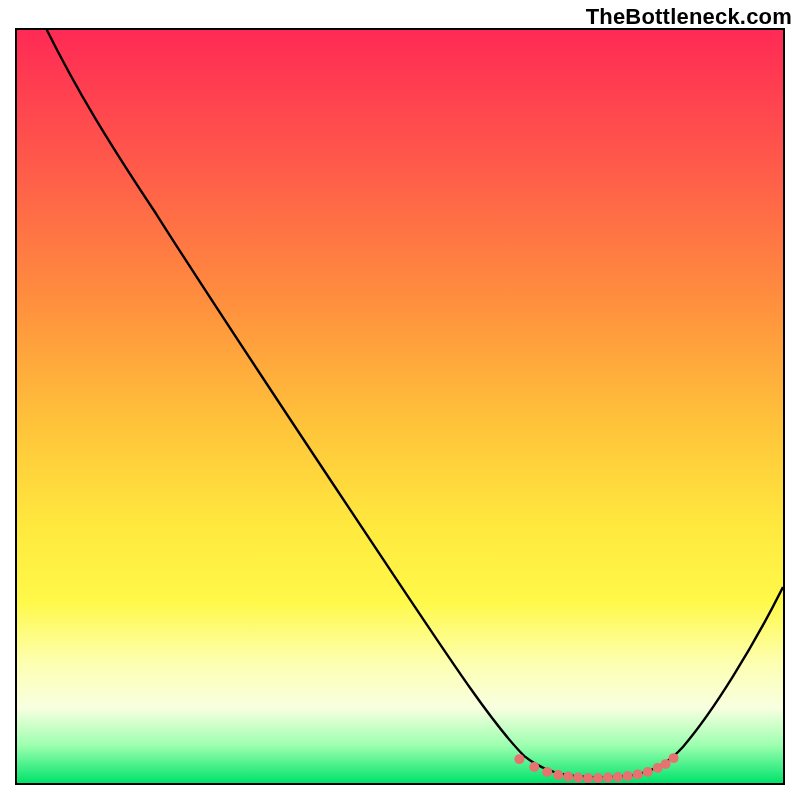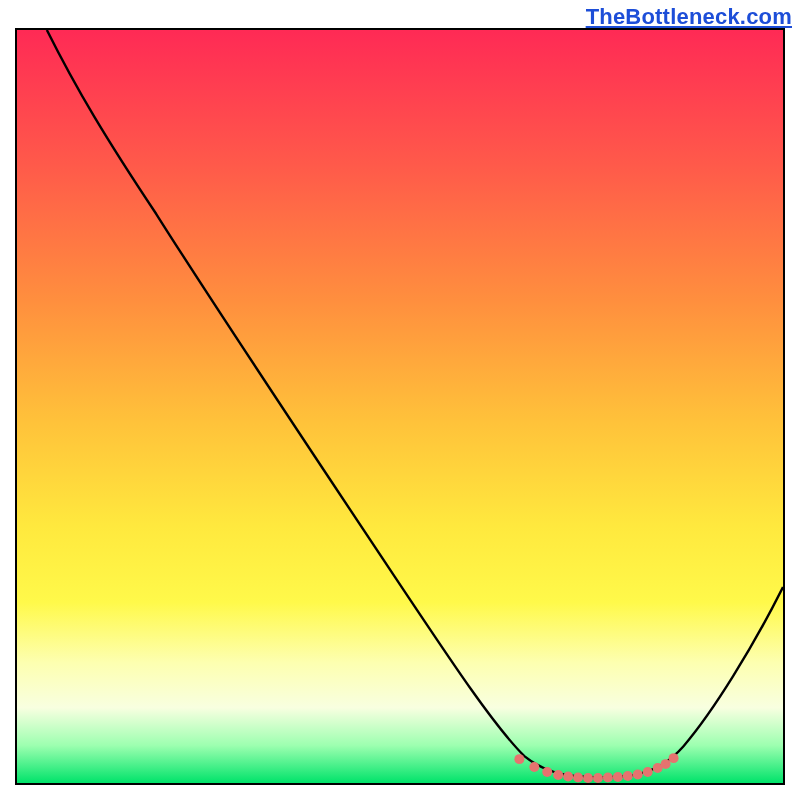--- a/index.html
+++ b/index.html
@@ -5,24 +5,23 @@
   * { margin: 0; padding: 0; box-sizing: border-box; }
   html, body { width: 800px; height: 800px; overflow: hidden; background: #fff; }
   .wrap { position: relative; width: 800px; height: 800px; }
   .watermark {
     position: absolute;
     top: 4px;
     right: 8px;
     font-family: Arial, Helvetica, sans-serif;
     font-size: 22px;
     font-weight: bold;
-    color: #1d4ed8;
+    color: #000000;
     letter-spacing: 0.2px;
     z-index: 5;
-    text-decoration: underline;
   }
   .plot-frame {
     position: absolute;
     left: 15px;
     top: 28px;
     width: 770px;
     height: 757px;
     border: 2.5px solid #000;
     background: linear-gradient(
       to bottom,

